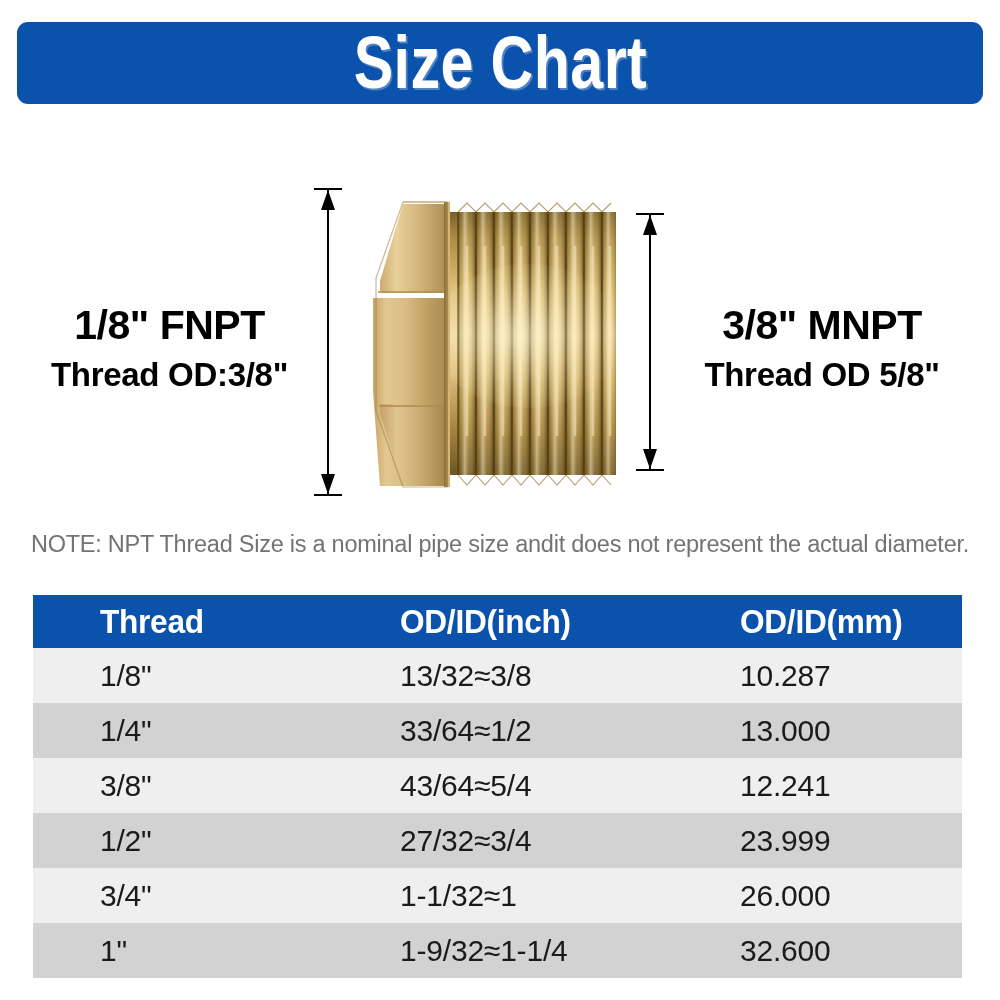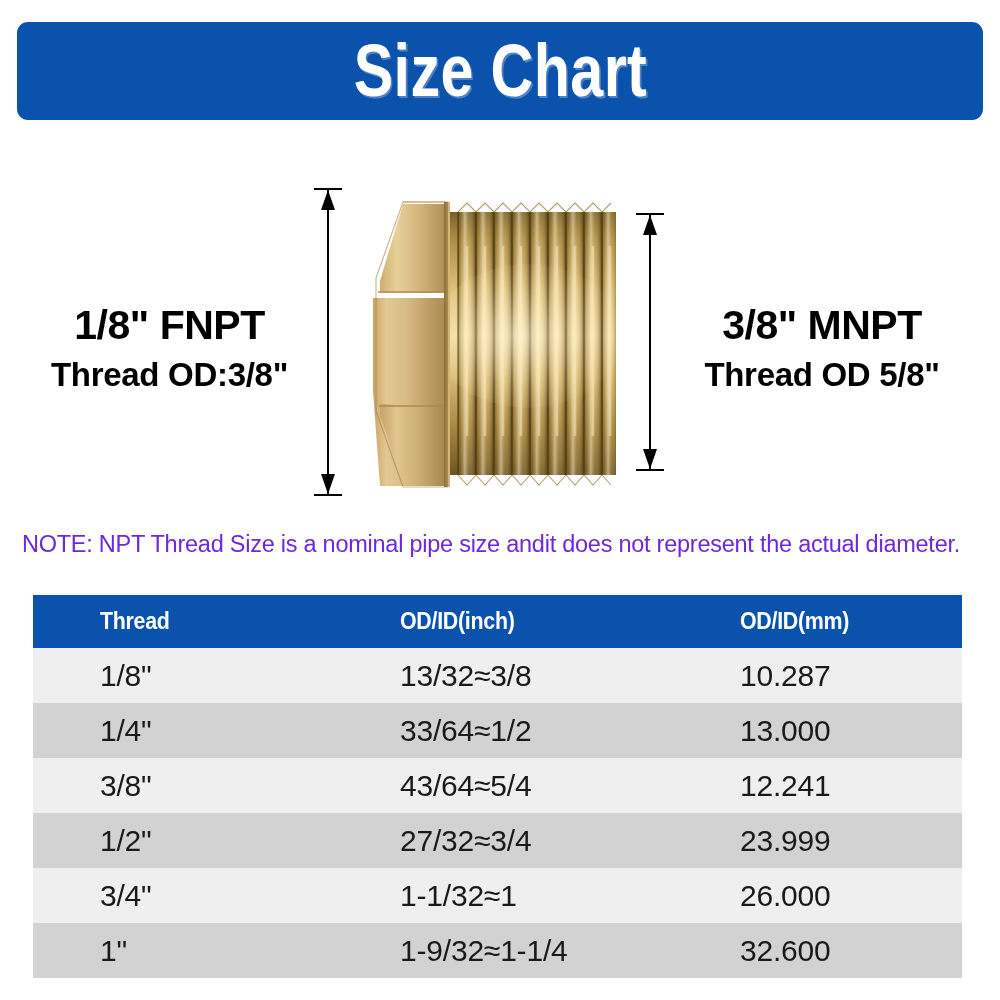--- a/index.html
+++ b/index.html
@@ -19,21 +19,21 @@
     overflow: hidden;
     background: #ffffff;
   }
 
   
   #banner {
     position: absolute;
     left: 17px;
     top: 22px;
     width: 966px;
-    height: 98px;
+    height: 82px;
     background: #0B52AD;
     border-radius: 11px;
     box-sizing: border-box;
     display: flex;
     align-items: center;
     justify-content: center;
   }
   #banner-title {
     color: #ffffff;
     font-family: "Liberation Sans Narrow", "Liberation Sans", sans-serif;
@@ -118,24 +118,24 @@
     left: 368px;
     top: 186px;
     width: 252px;
     height: 315px;
   }
   #fitting svg { display: block; }
 
   
   #note {
     position: absolute;
-    left: 22px;
+    left: 31px;
     top: 529px;
     width: 950px;
-    color: #6d28d9;
+    color: #737373;
     font-size: 23.5px;
     line-height: 30px;
     letter-spacing: -0.25px;
     white-space: nowrap;
   }
 
   
   #size-table {
     position: absolute;
     left: 33px;
@@ -144,21 +144,21 @@
     border-collapse: collapse;
     table-layout: fixed;
   }
   #size-table col.c1 { width: 300px; }
   #size-table col.c2 { width: 340px; }
   #size-table col.c3 { width: 289px; }
   #size-table thead th {
     background: #0B52AD;
     color: #ffffff;
     height: 53px;
-    font-size: 23px;
+    font-size: 34px;
     font-weight: bold;
     text-align: left;
     padding: 0 0 0 67px;
     letter-spacing: -0.3px;
     white-space: nowrap;
     box-sizing: border-box;
     transform: none;
   }
   #size-table thead th .hdr-inner {
     display: inline-block;

